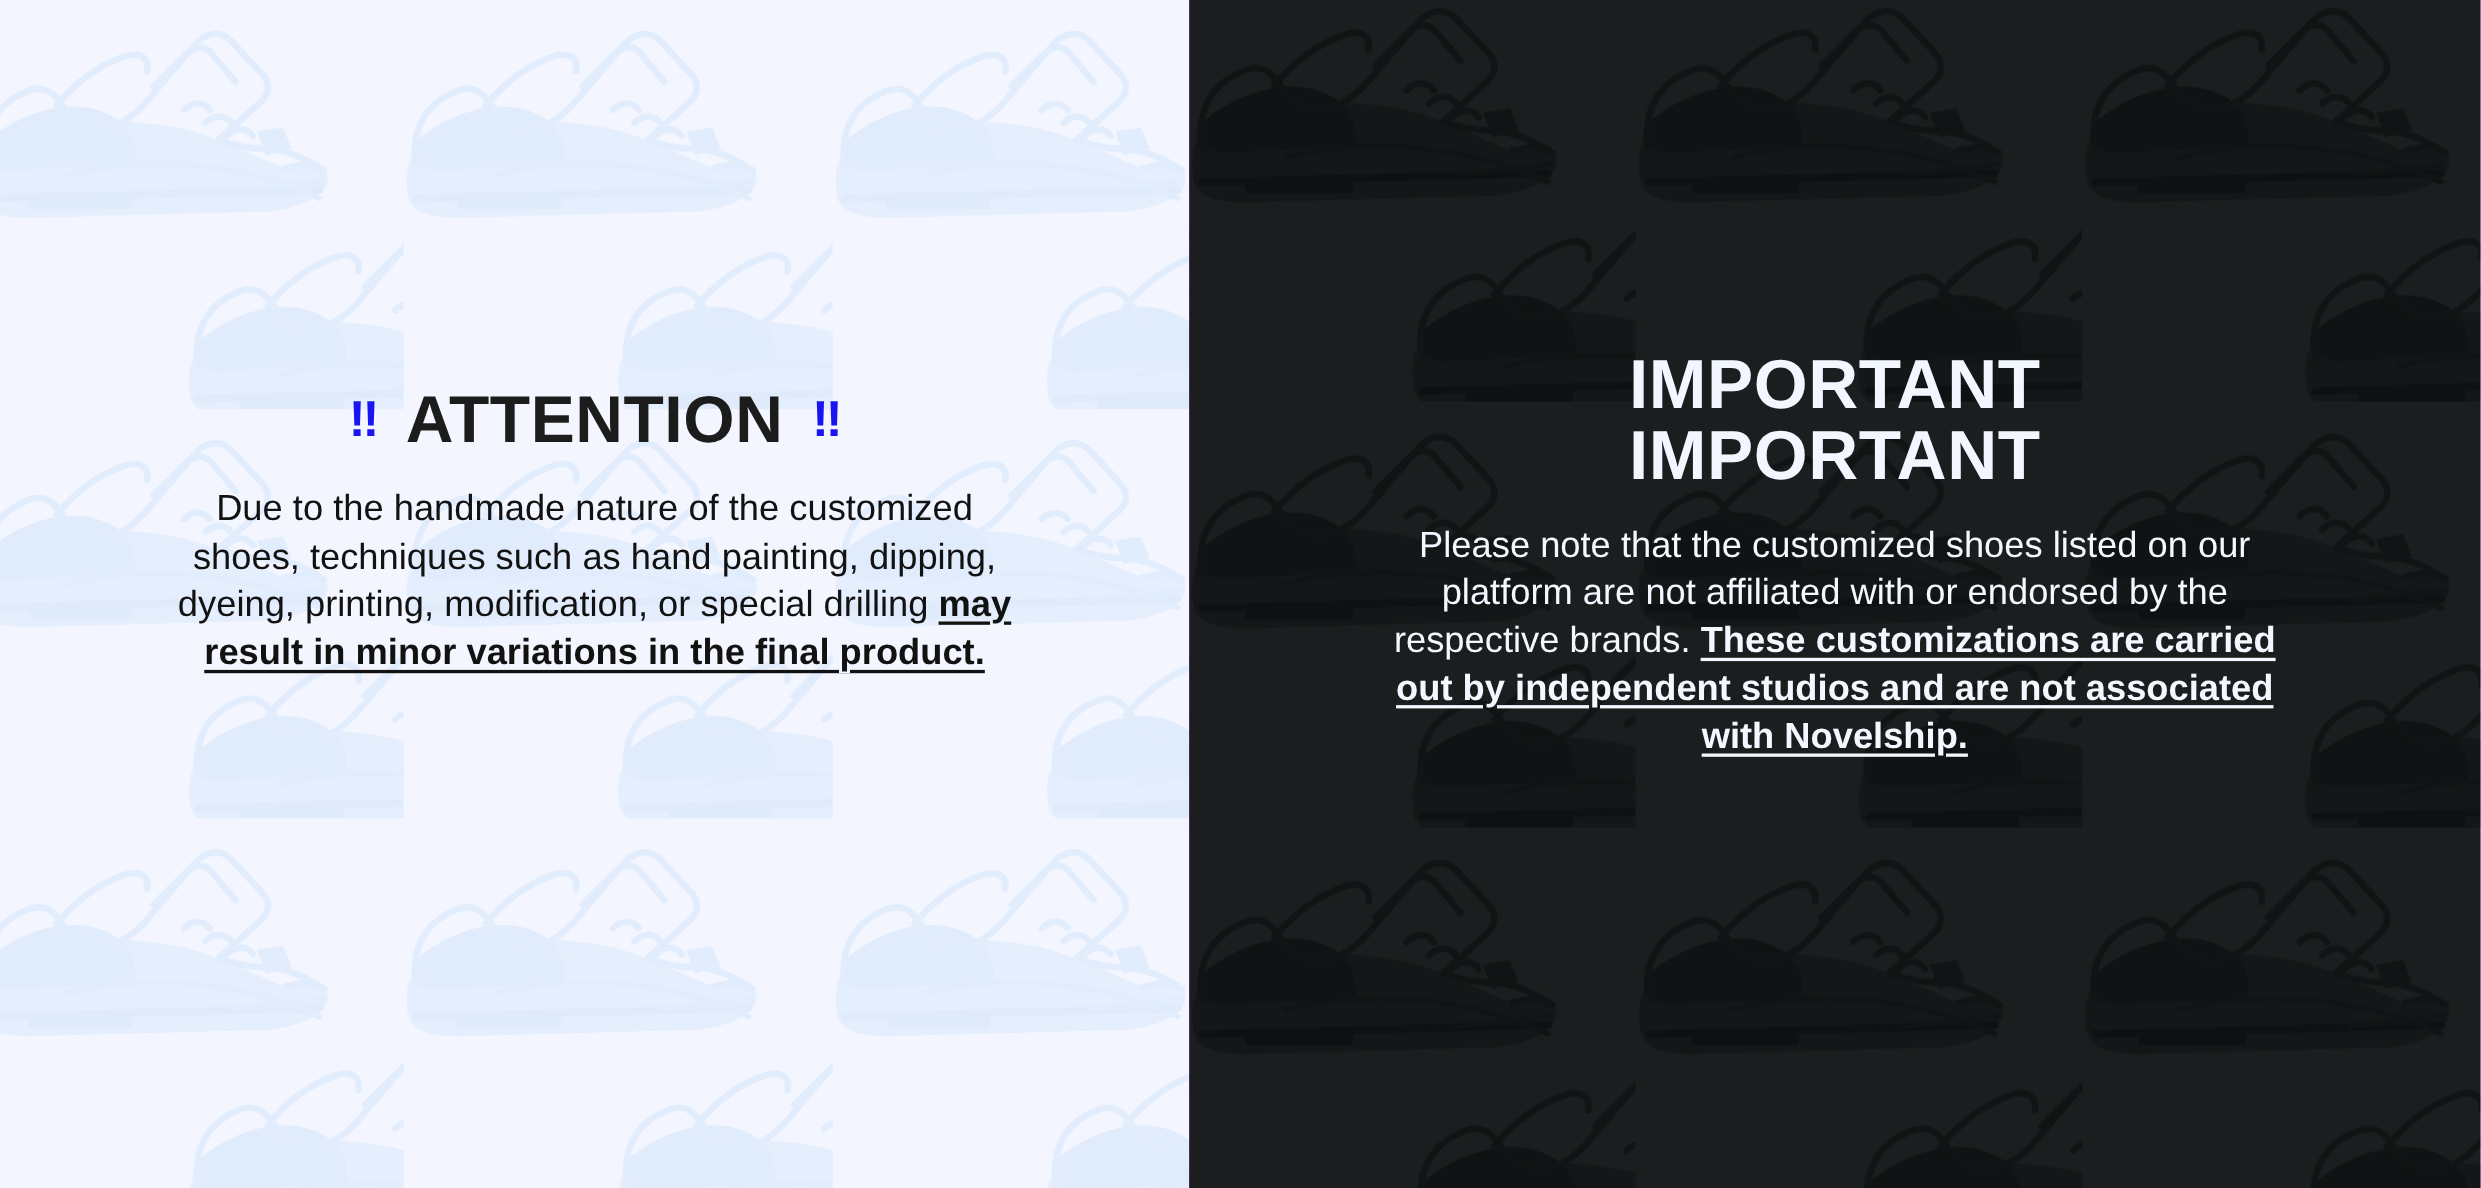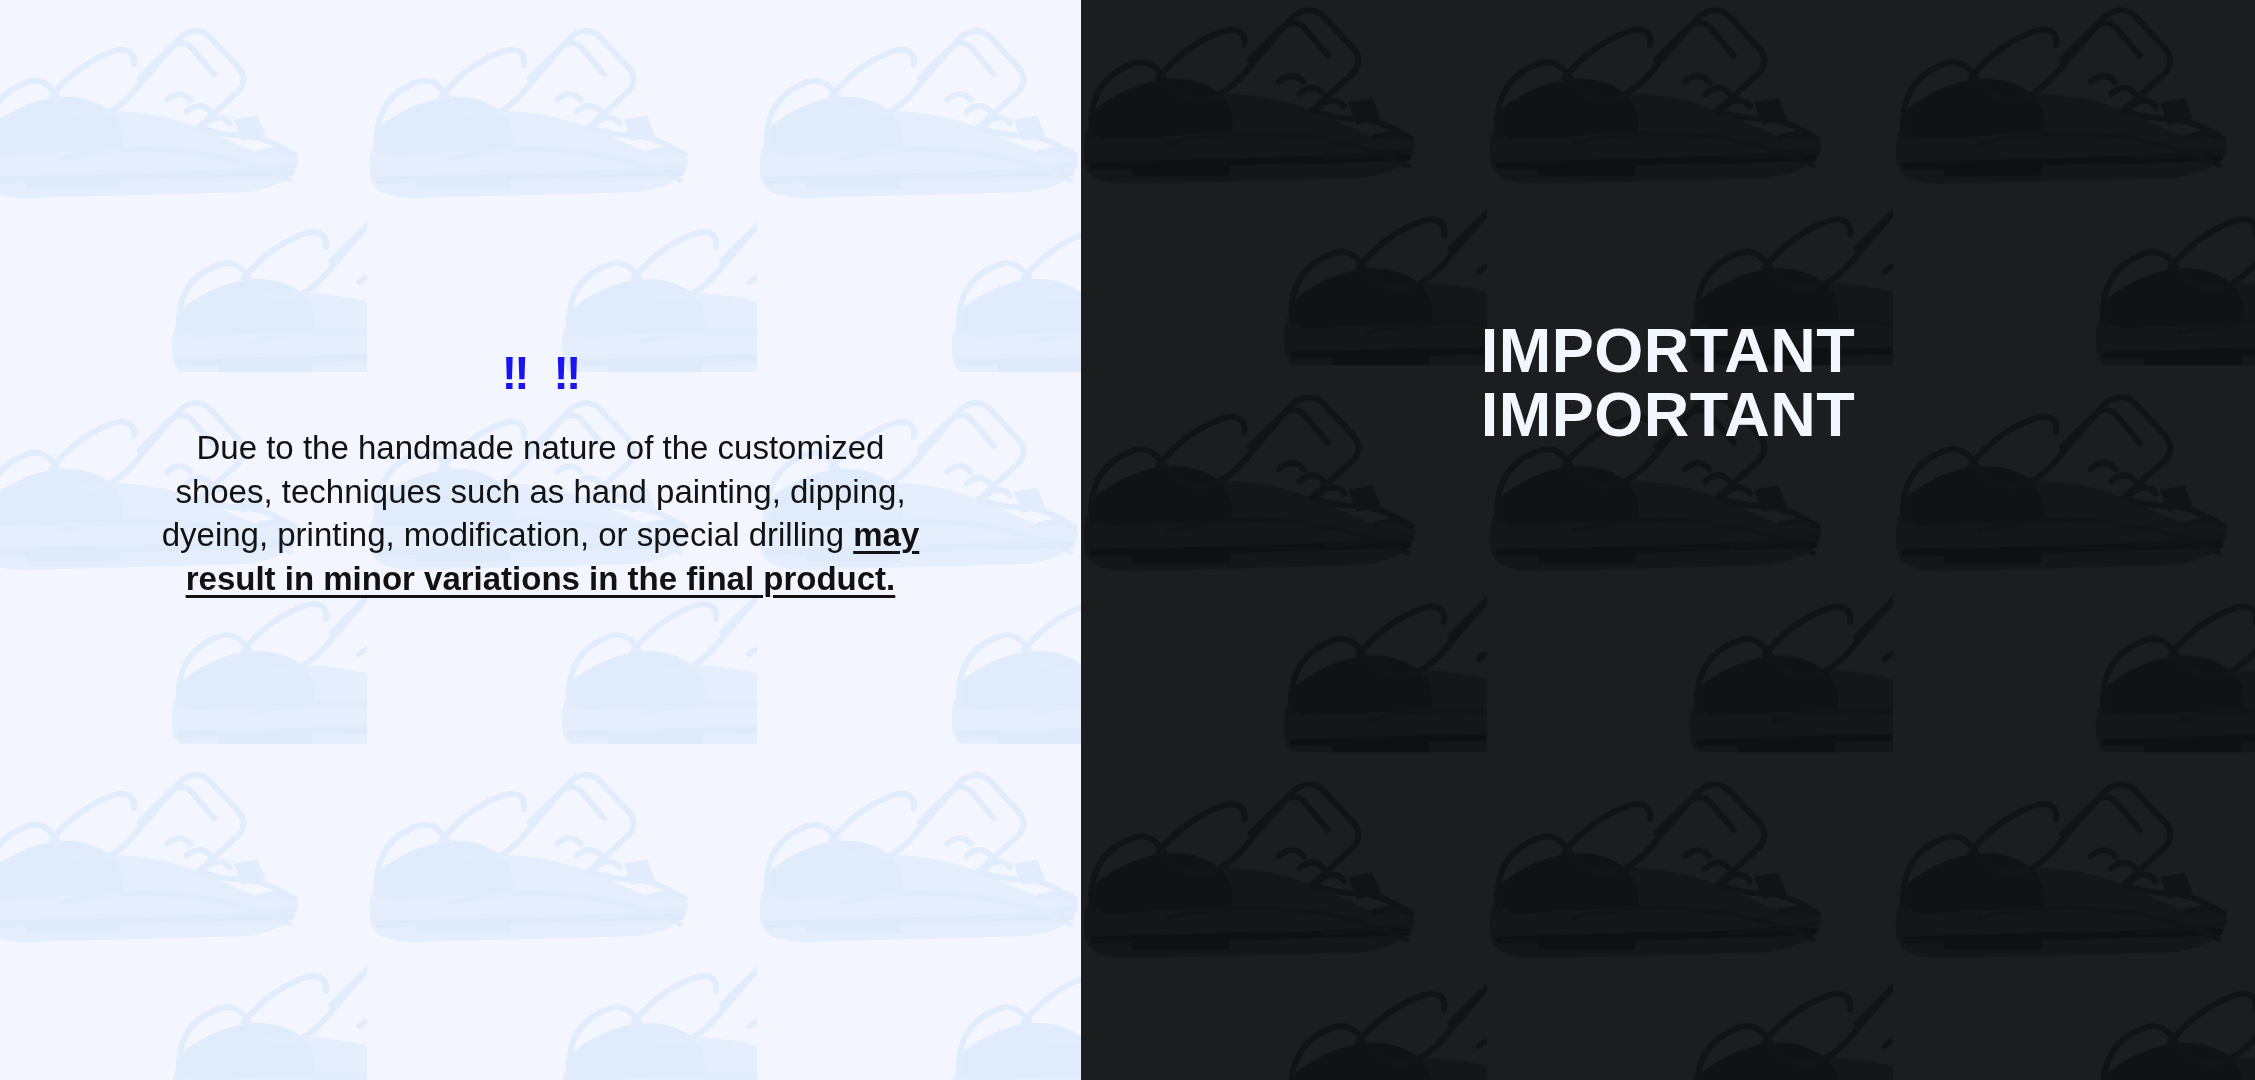--- a/index.html
+++ b/index.html
@@ -173,20 +173,21 @@
           </pattern>
         </defs>
         <rect x="0" y="0" width="1127" height="1080" fill="#f3f6fe"></rect>
         <rect x="-60" y="-130" width="1300" height="1320" fill="url(#patLight)"></rect>
       </svg>
     </div>
 
     <div class="content content-light">
       <h1 class="headline headline-light">
         <span class="bang">‼</span>
+        <span class="word">ATTENTION</span>
         <span class="bang">‼</span>
       </h1>
 
       <p class="body-copy body-light">
         <span>Due to the handmade nature of the customized shoes, techniques such as hand painting, dipping, dyeing, printing, modification, or special drilling </span><span class="emph">may result in minor variations in the final product.</span>
       </p>
     </div>
   </section>
 
   <section class="panel panel-dark">
@@ -223,16 +224,19 @@
         <rect x="-150" y="-130" width="1400" height="1320" fill="url(#patDark)"></rect>
       </svg>
     </div>
 
     <div class="content content-dark">
       <h1 class="headline headline-dark">
         <span>IMPORTANT</span><br>
         <span>IMPORTANT</span>
       </h1>
 
+      <p class="body-copy body-dark">
+        <span>Please note that the customized shoes listed on our platform are not affiliated with or endorsed by the respective brands. </span><span class="emph">These customizations are carried out by independent studios and are not associated with Novelship.</span>
+      </p>
     </div>
   </section>
 
 </div>
 
 </body></html>

